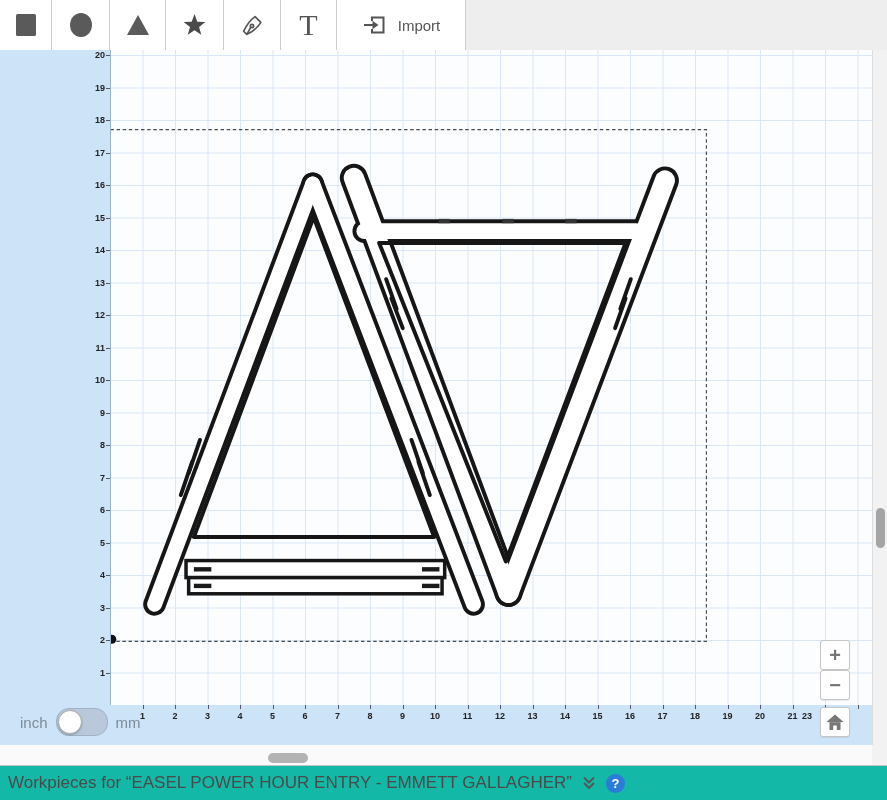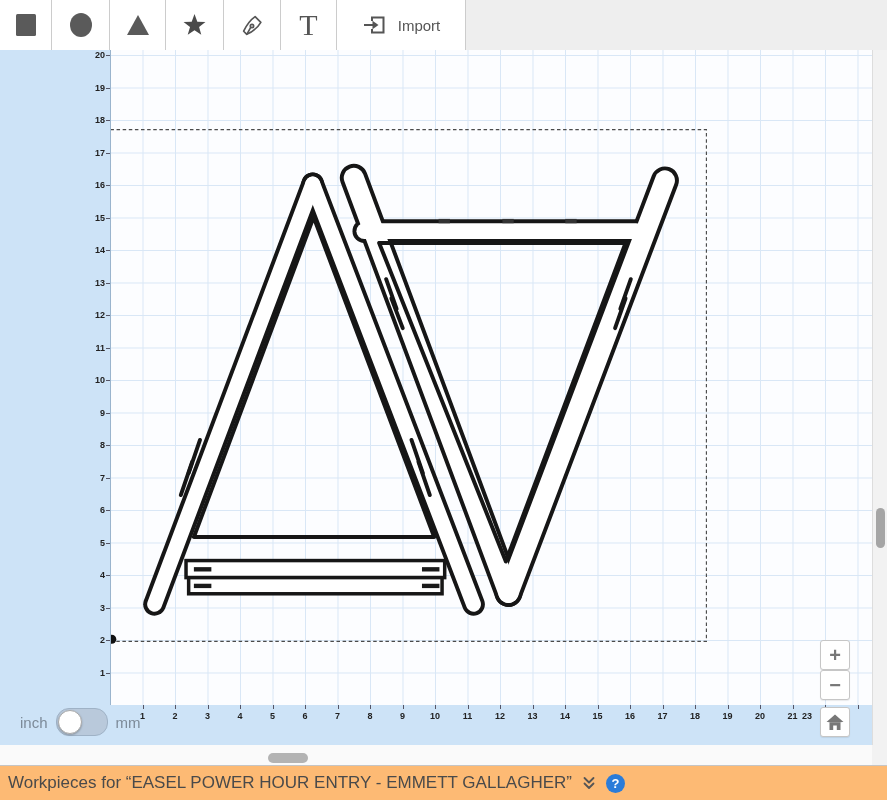--- a/index.html
+++ b/index.html
@@ -39,21 +39,21 @@
   .scorner{position:absolute;left:872px;top:745px;width:15px;height:20px;background:#f2f2f2;}
 
   
   .sqbtn{position:absolute;width:30px;height:30px;background:#fff;border:1px solid #c6c6c6;border-radius:3px;box-sizing:border-box;
     display:flex;align-items:center;justify-content:center;color:#777;font-size:20px;font-weight:bold;cursor:pointer;box-shadow:0 1px 1px rgba(0,0,0,.08);}
   #zoom-in{left:820px;top:640px;}
   #zoom-out{left:820px;top:670px;}
   #home-btn{left:820px;top:707px;}
 
   
-  .statusbar{position:absolute;left:0;top:765px;width:887px;height:35px;background:#fdba74;border-top:1px solid #c5c5c5;box-sizing:border-box;
+  .statusbar{position:absolute;left:0;top:765px;width:887px;height:35px;background:#14b8a6;border-top:1px solid #c5c5c5;box-sizing:border-box;
     display:flex;align-items:center;padding-left:8px;gap:9px;}
   .status-text{font-size:17px;color:#4a4a4a;}
   .help{width:19px;height:19px;border-radius:50%;background:#2b7cd9;color:#fff;font-size:13px;font-weight:bold;
     display:flex;align-items:center;justify-content:center;cursor:pointer;}
 </style>
 </head>
 <body>
 
 <div id="app">
 

